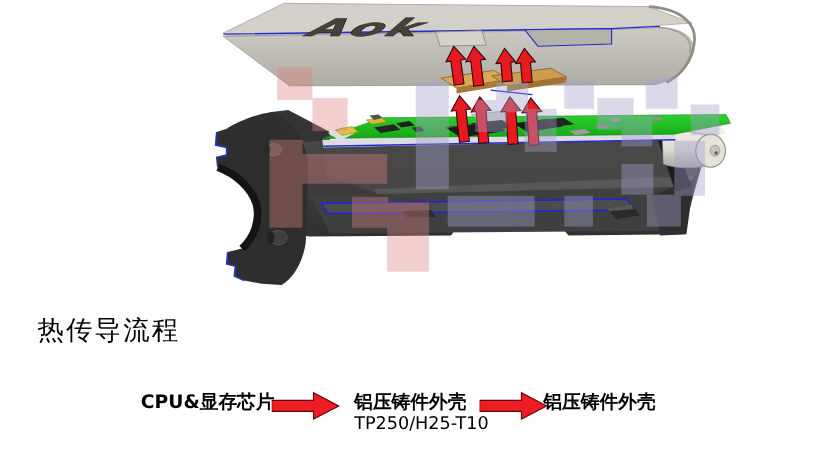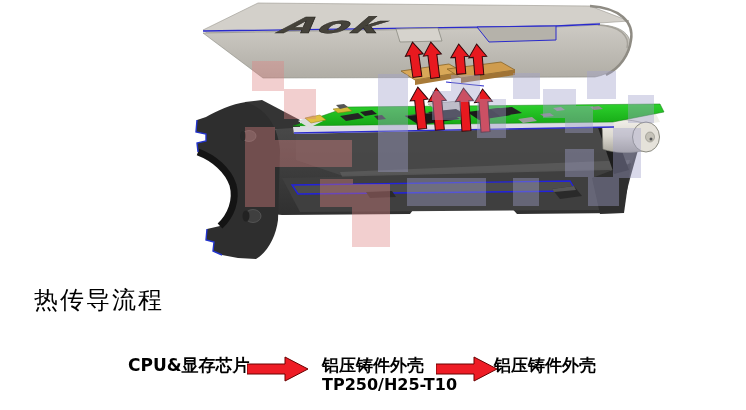--- a/index.html
+++ b/index.html
@@ -10,21 +10,21 @@
   #figure-svg{position:absolute;left:0;top:0;}
   .section-title{
     position:absolute;left:34px;top:284px;
     font-family:"DejaVu Serif","Liberation Serif",serif;
     font-size:24px;color:#000;letter-spacing:2px;
   }
   .flow-label{
     position:absolute;font-size:17px;font-weight:bold;color:#000;white-space:nowrap;
   }
   .flow-sublabel{
-    position:absolute;font-size:16px;font-weight:bold;color:#000;white-space:nowrap;
+    position:absolute;font-size:16px;font-weight:normal;color:#000;white-space:nowrap;
   }
   .flow-arrow{position:absolute;width:62px;height:26px;}
 </style>
 </head>
 <body>
 
 <div id="slide">
 
   <svg id="figure-svg" width="746" height="300" viewBox="0 0 746 300">
     <defs>

